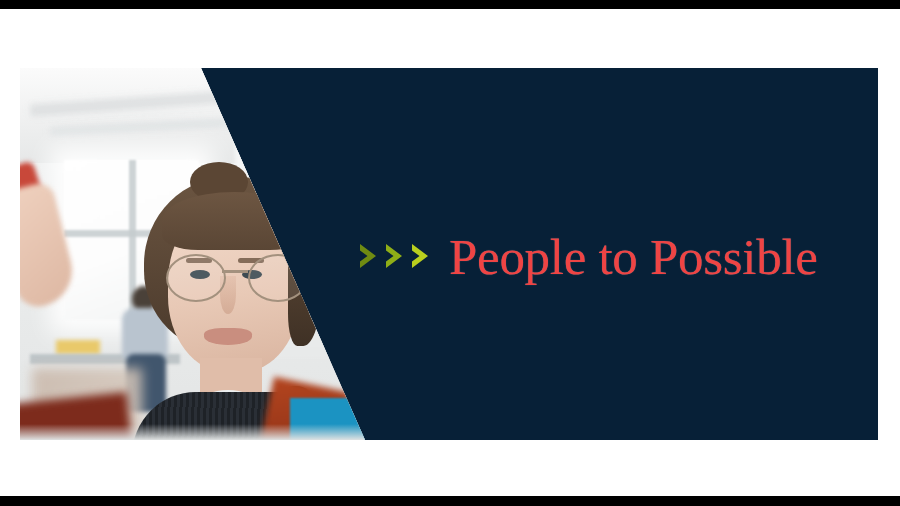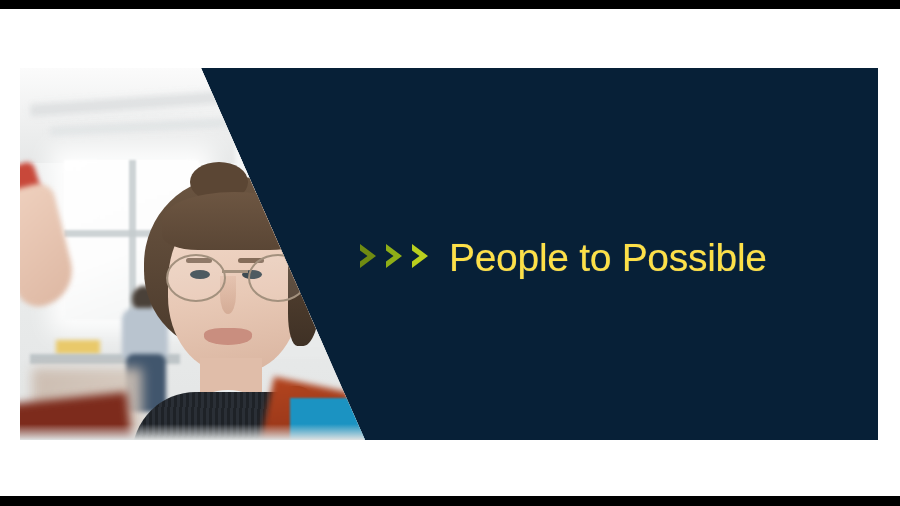--- a/index.html
+++ b/index.html
@@ -322,23 +322,23 @@
     align-items: center;
     gap: 0px;
     margin-bottom: 2px;
   }
   .chev {
     display: block;
     width: 26px;
     height: 30px;
   }
   .headline-text {
-    color: #fde047;
-    font-family: Liberation Sans, sans-serif;
-    font-size: 39px;
+    color: #ef4444;
+    font-family: Liberation Serif, serif;
+    font-size: 51px;
     font-weight: 400;
     letter-spacing: -0.3px;
     line-height: 1;
     white-space: nowrap;
     text-shadow: 0 0 1px rgba(255,255,255,.35);
   }
 </style>
 </head>
 <body>
 

